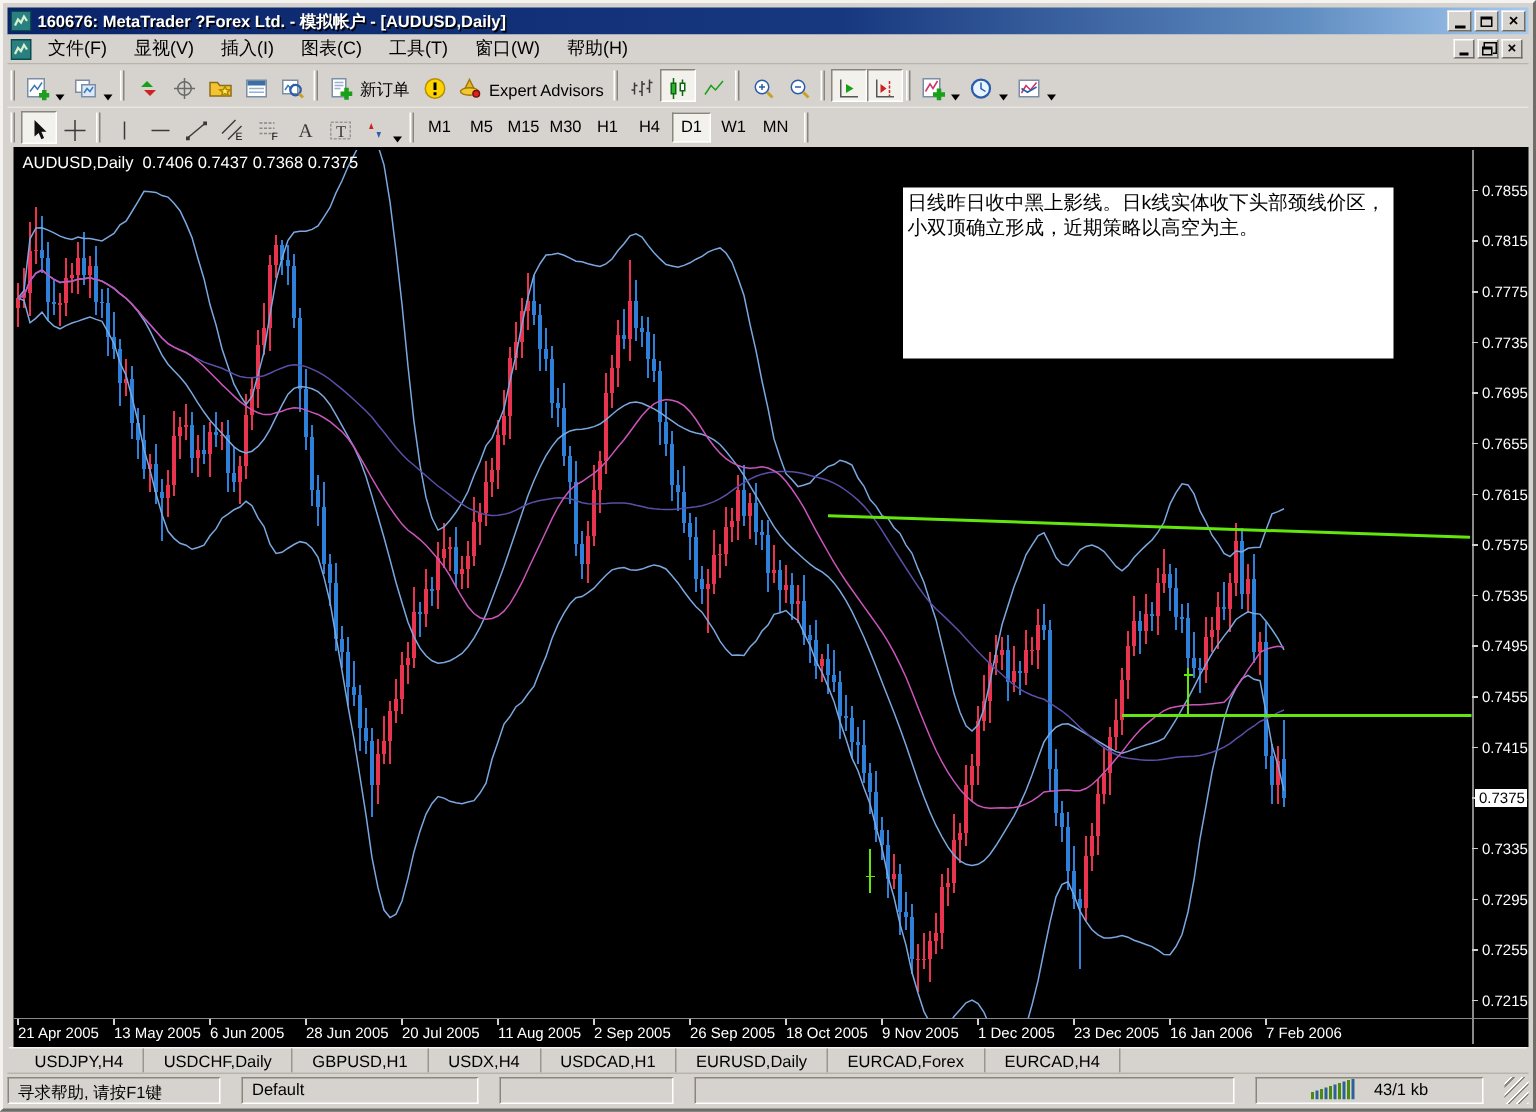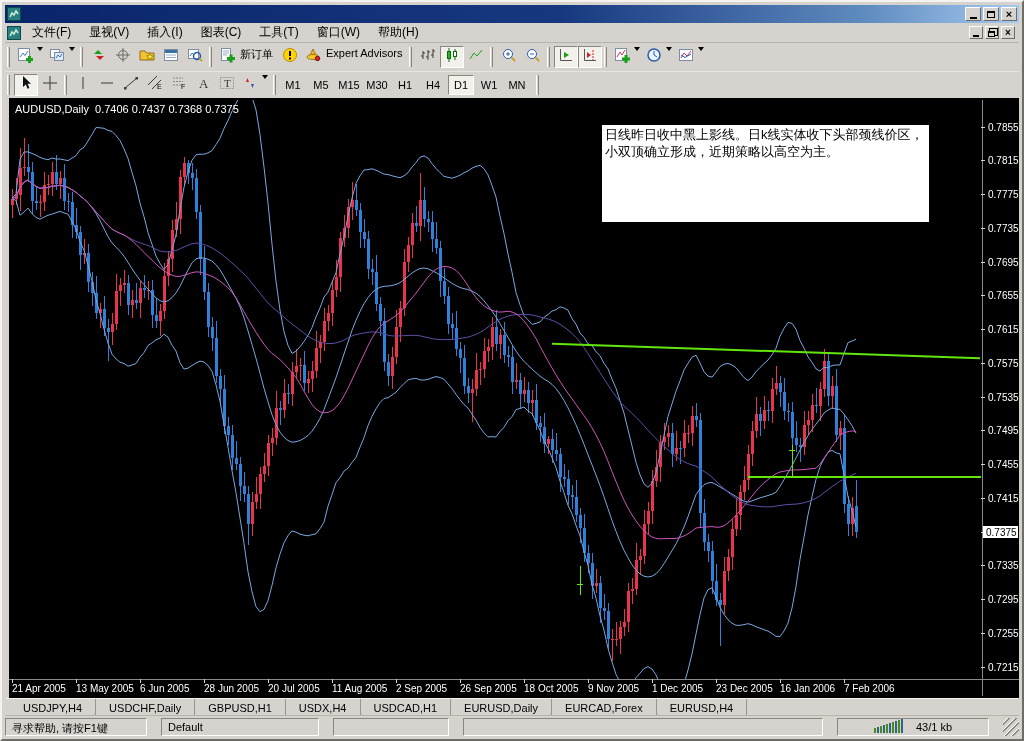--- a/index.html
+++ b/index.html
@@ -26,33 +26,33 @@
     display:flex;align-items:center;padding:0 2px;border-bottom:1px solid #b8b4ac;}
   .menu-item{padding:2px 9px;color:#000000;font-size:12px;white-space:nowrap;}
   .mdibtns{margin-left:auto;display:flex;gap:2px;margin-right:2px;}
   .mdibtn{width:14px;height:13px;background:#d6d3ce;border:1px solid;
     border-color:#fff #6f6d68 #6f6d68 #fff;display:flex;align-items:center;justify-content:center;}
   
   .toolbar{position:absolute;left:3px;right:3px;background:#d6d3ce;display:flex;align-items:center;}
   .tb1{top:41px;height:28px;}
   .tb2{top:69px;height:26px;border-top:1px solid #e8e6e1;}
   .grip{width:3px;height:20px;margin:0 4px 0 2px;border-left:1px solid #fff;border-right:1px solid #8a867e;}
-  .tbtn{height:22px;min-width:24px;display:flex;align-items:flex-start;justify-content:center;
+  .tbtn{height:22px;min-width:24px;display:flex;align-items:flex-end;justify-content:center;
     border:1px solid transparent;gap:3px;padding:0 2px;color:#000;}
   .tbtn.pressed{background:#f2f1ec;border-color:#8a867e #fff #fff #8a867e;}
   .tbtn .lbl{font-size:11px;white-space:nowrap;padding:0 2px;}
   .caret{width:0;height:0;border-left:3px solid transparent;border-right:3px solid transparent;border-top:4px solid #000;margin-left:1px;}
   .tfbtn{height:20px;min-width:26px;display:flex;align-items:center;justify-content:center;
     border:1px solid transparent;font-size:11px;color:#000;}
   .tfbtn.pressed{background:#f2f1ec;border-color:#8a867e #fff #fff #8a867e;}
   .tbtn svg,.mdibtn svg,.app-icon svg{display:block;}
   
   .chartwrap{position:absolute;left:7px;top:96px;width:986px;height:600px;background:#000;}
   .quote{position:absolute;left:13px;top:101px;color:#fff;font-size:11px;white-space:pre;z-index:4;}
-  .annotation{position:absolute;left:600px;top:123px;width:327px;height:97px;background:#fff;
+  .annotation{position:absolute;left:600px;top:123px;width:327px;height:114px;background:#fff;
     color:#000;font-size:13px;line-height:17px;padding:1px 3px;z-index:5;overflow:hidden;}
   
   .tabsbar{position:absolute;left:4px;right:4px;top:696px;height:19px;background:#d6d3ce;
     display:flex;align-items:stretch;padding-left:4px;border-top:1px solid #f4f3f0;}
   .tab{display:flex;align-items:center;padding:0 13px;font-size:11px;color:#000;
     border-right:1px solid #9a968e;white-space:nowrap;}
   .tab.active{background:#fff;border:1px solid #4a4843;border-bottom:1px solid #fff;margin-top:28px;}
   
   .statusbar{position:absolute;left:3px;right:3px;bottom:3px;height:21px;background:#d6d3ce;
     display:flex;align-items:flex-start;gap:14px;padding-top:2px;border-top:1px solid #b8b4ac;}
@@ -68,20 +68,21 @@
 
 <div class="win">
 
   <div class="titlebar">
     <span class="app-icon">
       <svg width="14" height="14">
           <rect x="0.5" y="0.5" width="13" height="13" fill="#2a8080" stroke="#0a4a4a"></rect>
           <path d="M3 10 L5 6 L7 8 L9 4 L11 7" stroke="#d6f0d0" fill="none" stroke-width="1.5"></path>
         </svg>
     </span>
+    <span class="ttext">160676: MetaTrader ?Forex Ltd. - 模拟帐户 - [AUDUSD,Daily]</span>
     <span class="winbtns">
       <span class="wbtn">
           <span class="glyph-min"></span>
         </span>
       <span class="wbtn">
           <span class="glyph-max"></span>
         </span>
       <span class="wbtn">
           <span class="glyph-close">×</span>
         </span>
@@ -863,21 +864,21 @@
   <div class="annotation">日线昨日收中黑上影线。日k线实体收下头部颈线价区，小双顶确立形成，近期策略以高空为主。</div>
 
   <div class="tabsbar" id="tabsbar">
       <span class="tab">USDJPY,H4</span>
       <span class="tab">USDCHF,Daily</span>
       <span class="tab">GBPUSD,H1</span>
       <span class="tab">USDX,H4</span>
       <span class="tab">USDCAD,H1</span>
       <span class="tab">EURUSD,Daily</span>
       <span class="tab">EURCAD,Forex</span>
-      <span class="tab">EURUSD,H4</span>
+      <span class="tab">EURCAD,H4</span>
       <span class="tab active">AUDUSD,Daily</span>
     </div>
 
   <div class="statusbar">
     <span class="spanel sp1">寻求帮助, 请按F1键</span>
     <span class="spanel sp2">Default</span>
     <span class="spanel sp3"></span>
     <span class="spanel sp4"></span>
     <span class="spanel sp5">
       <svg width="34" height="14">

